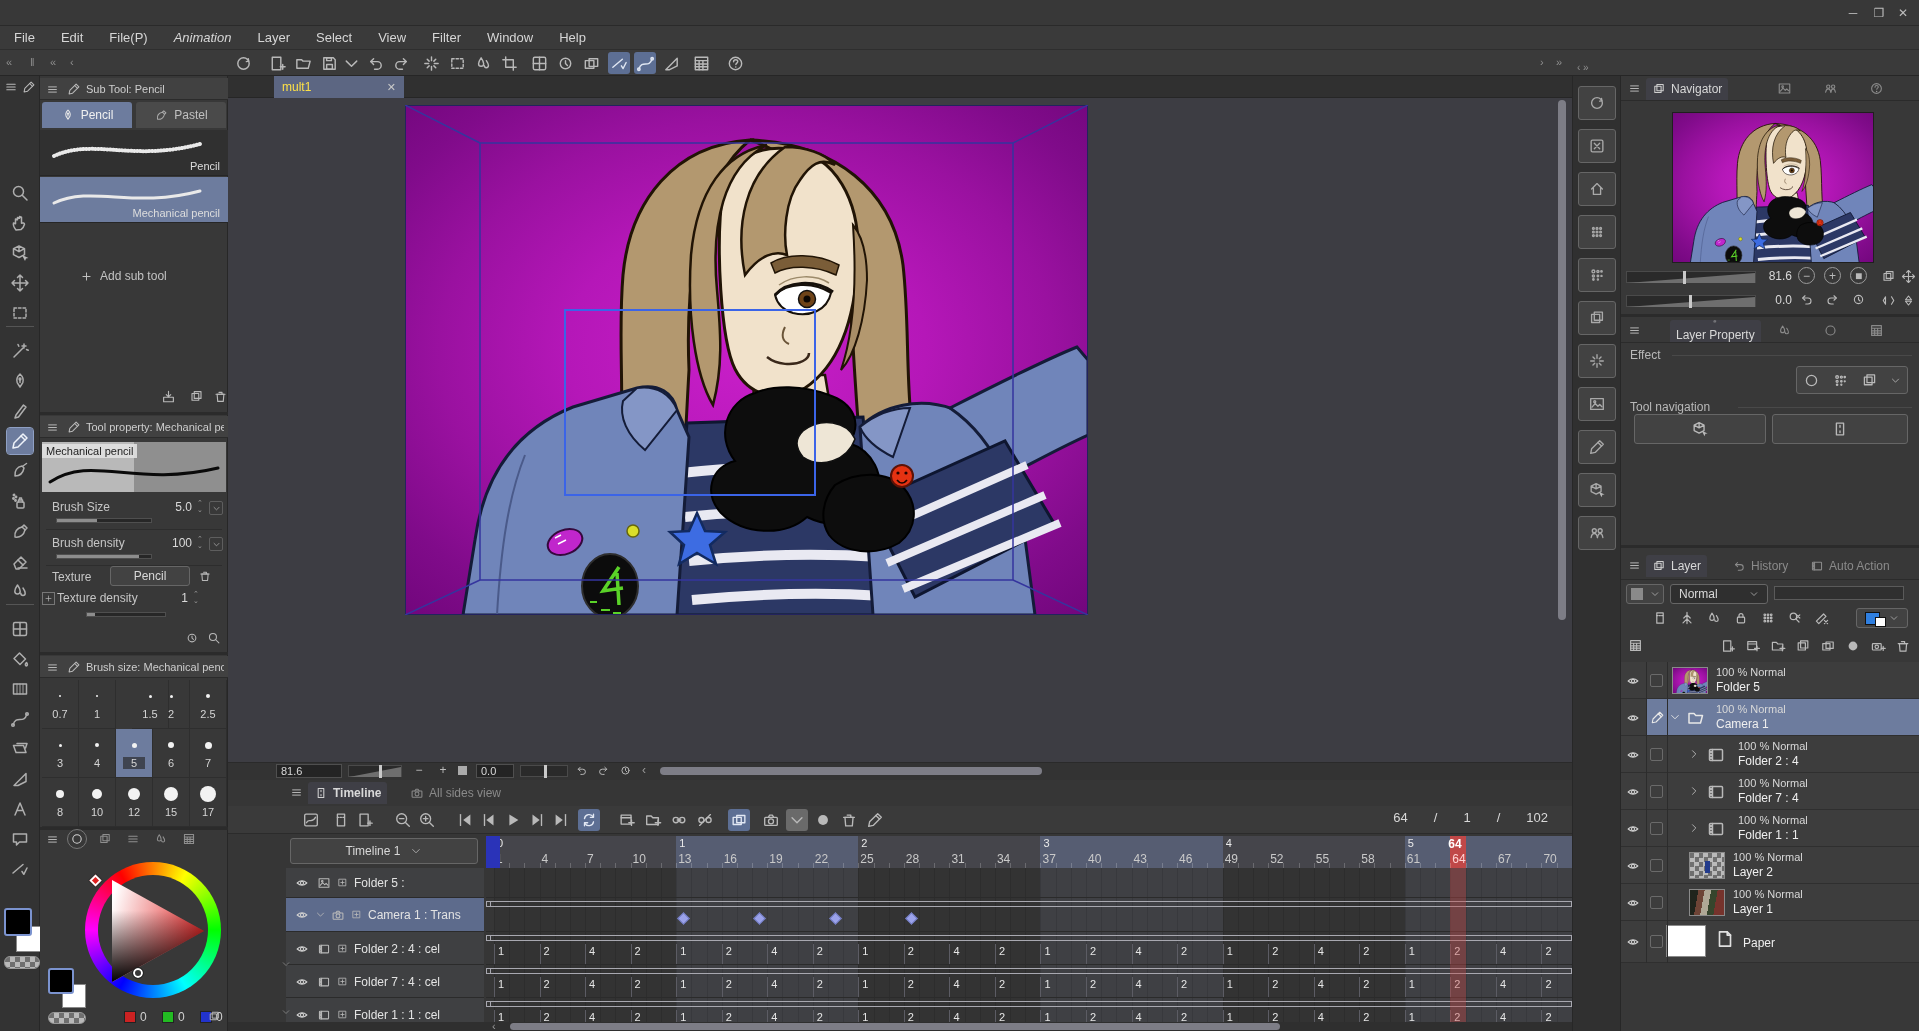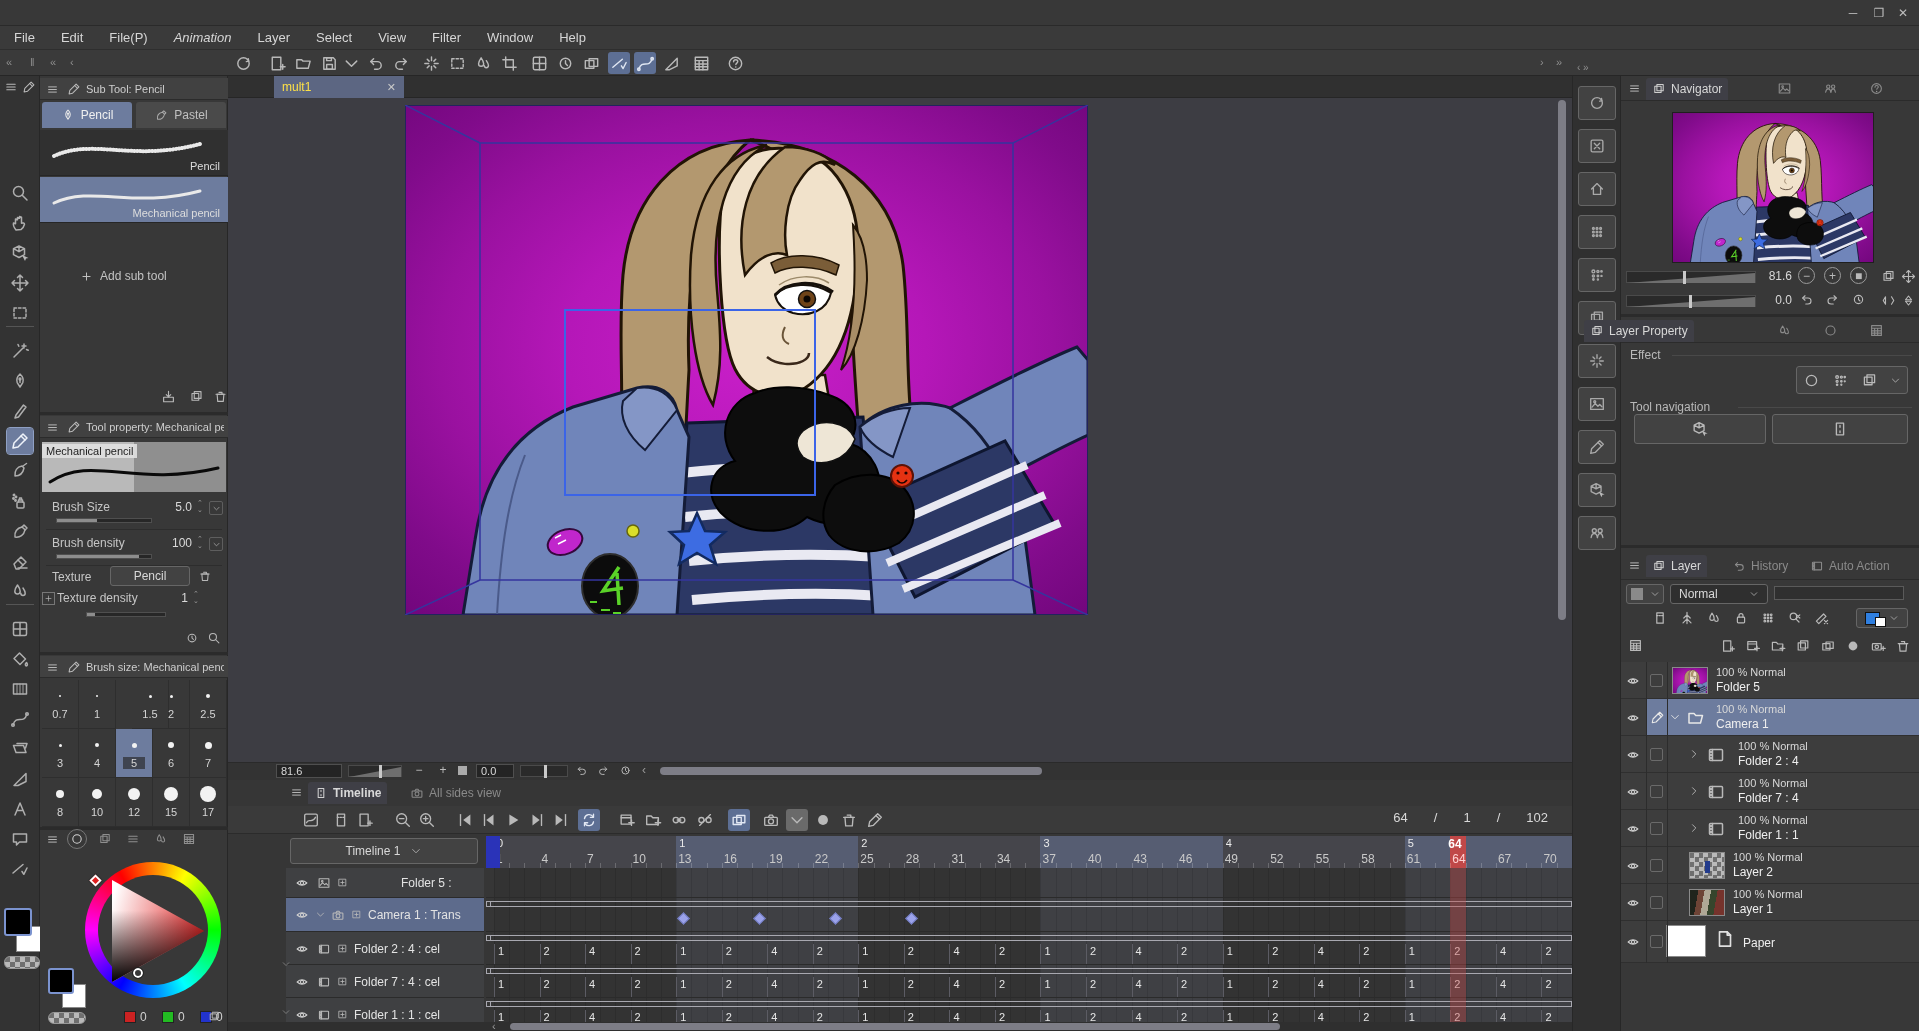--- a/index.html
+++ b/index.html
@@ -1085,21 +1085,21 @@
               <path d="M4.5,13.5l3.5-4 3,3 2-2 2.5,2.5"></path>
               <circle cx="7.5" cy="7.5" r="1.1"></circle>
             </svg>
           </div>
           <div style="position: absolute; left: 50px; top: 8px; width: 13px; height: 13px; display: flex; align-items: center; justify-content: center;">
             <svg width="11" height="11" viewBox="0 0 20 20" fill="none" stroke="#b9b9b9" stroke-width="1.5" stroke-linecap="round" stroke-linejoin="round">
               <rect x="4" y="4" width="12" height="12"></rect>
               <path d="M10,7v6M7,10h6"></path>
             </svg>
           </div>
-          <div style="position: absolute; left: 68px; top: 8px; width: 120px; white-space: nowrap; overflow: hidden; color: rgb(227, 227, 227); margin-left: 47px;">Folder 5 :</div>
+          <div style="position: absolute; left: 68px; top: 8px; width: 120px; white-space: nowrap; overflow: hidden; color: rgb(227, 227, 227);">Folder 5 :</div>
         </div>
         <div class="abs" style="left: 258px; top: 88px; width: 1086px; height: 30px; border-bottom: 1px solid rgb(43, 43, 43);"></div>
         <div class="abs" style="left: 58px; top: 118px; width: 198px; height: 34px; background: rgb(93, 107, 140); border-bottom: 1px solid rgb(43, 43, 43);">
           <div style="position: absolute; left: 8px; top: 9px; width: 16px; height: 16px; display: flex; align-items: center; justify-content: center;">
             <svg width="14" height="14" viewBox="0 0 20 20" fill="none" stroke="#cfcfcf" stroke-width="1.5" stroke-linecap="round" stroke-linejoin="round">
               <path d="M3,10q7-6.5 14,0q-7,6.5-14,0z"></path>
               <circle cx="10" cy="10" r="2.3"></circle>
             </svg>
           </div>
           <div style="position: absolute; left: 28px; top: 10px; width: 13px; height: 13px; display: flex; align-items: center; justify-content: center;">
@@ -1544,21 +1544,21 @@
         <svg width="15" height="15" viewBox="0 0 20 20" fill="none" stroke="#b9b9b9" stroke-width="1.5" stroke-linecap="round" stroke-linejoin="round">
           <path d="M10,4l4,5h-8zM10,16l4-5h-8z"></path>
         </svg>
       </div>
       <div class="abs" style="left: 1621px; top: 314px; width: 298px; height: 3px; background: rgb(43, 43, 43);"></div>
       <div style="position: absolute; left: 1626px; top: 322px; width: 16px; height: 16px; display: flex; align-items: center; justify-content: center;">
         <svg width="13" height="13" viewBox="0 0 20 20" fill="none" stroke="#b9b9b9" stroke-width="1.5" stroke-linecap="round" stroke-linejoin="round">
           <path d="M4,6h12M4,10h12M4,14h12"></path>
         </svg>
       </div>
-      <div class="paneltab tabact abs" style="left: 1584px; top: 320px;">
+      <div class="paneltab tabact abs" style="left: 1670px; top: 320px; flex-direction: column;">
         <svg width="14" height="14" viewBox="0 0 20 20" fill="none" stroke="#cfcfcf" stroke-width="1.5" stroke-linecap="round" stroke-linejoin="round">
           <rect x="4" y="6" width="9" height="9"></rect>
           <rect x="7" y="3.5" width="9" height="9"></rect>
         </svg>
         <span>Layer Property</span>
       </div>
       <div style="position: absolute; left: 1775px; top: 321px; width: 18px; height: 18px; display: flex; align-items: center; justify-content: center;">
         <svg width="15" height="15" viewBox="0 0 20 20" fill="none" stroke="#8a8a8a" stroke-width="1.5" stroke-linecap="round" stroke-linejoin="round">
           <path d="M7.5,4c1.8,2.6 2.7,4.5 2.7,6.2a2.7,2.7 0 1,1-5.4,0C4.8,8.5 5.7,6.6 7.5,4z"></path>
           <path d="M13,7c1.5,2.2 2.2,3.8 2.2,5.2a2.2,2.2 0 1,1-4.4,0"></path>

